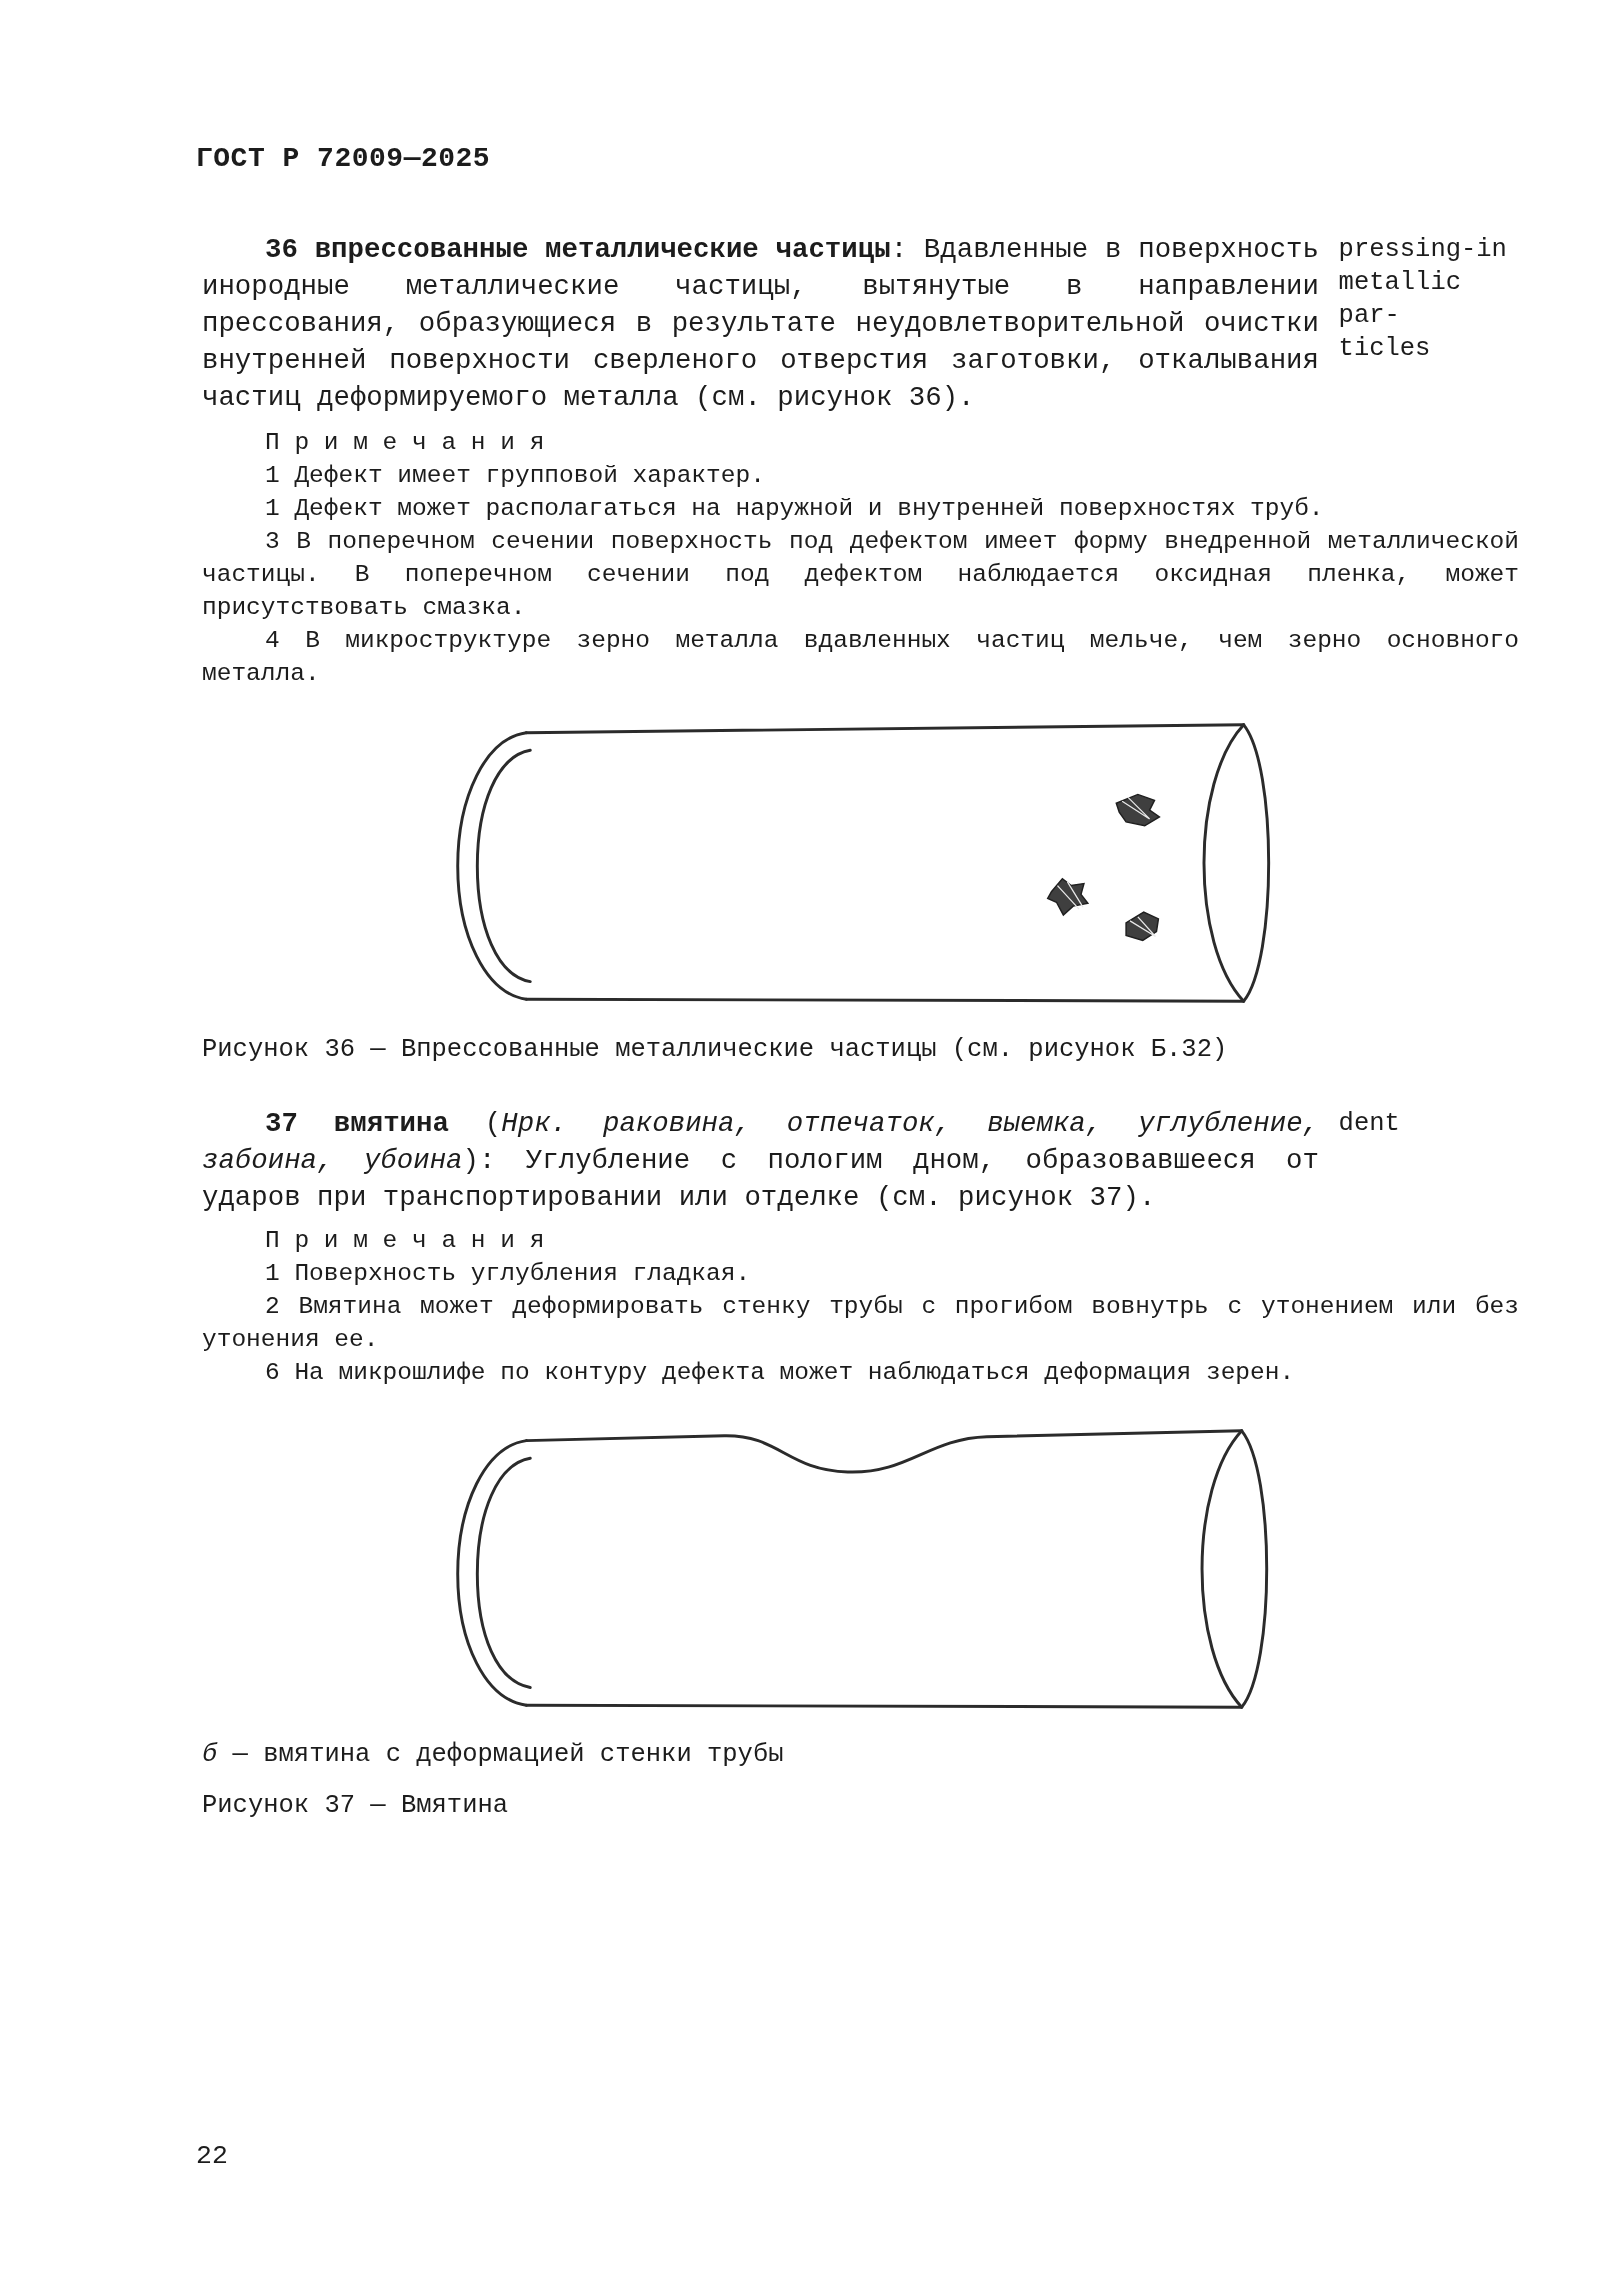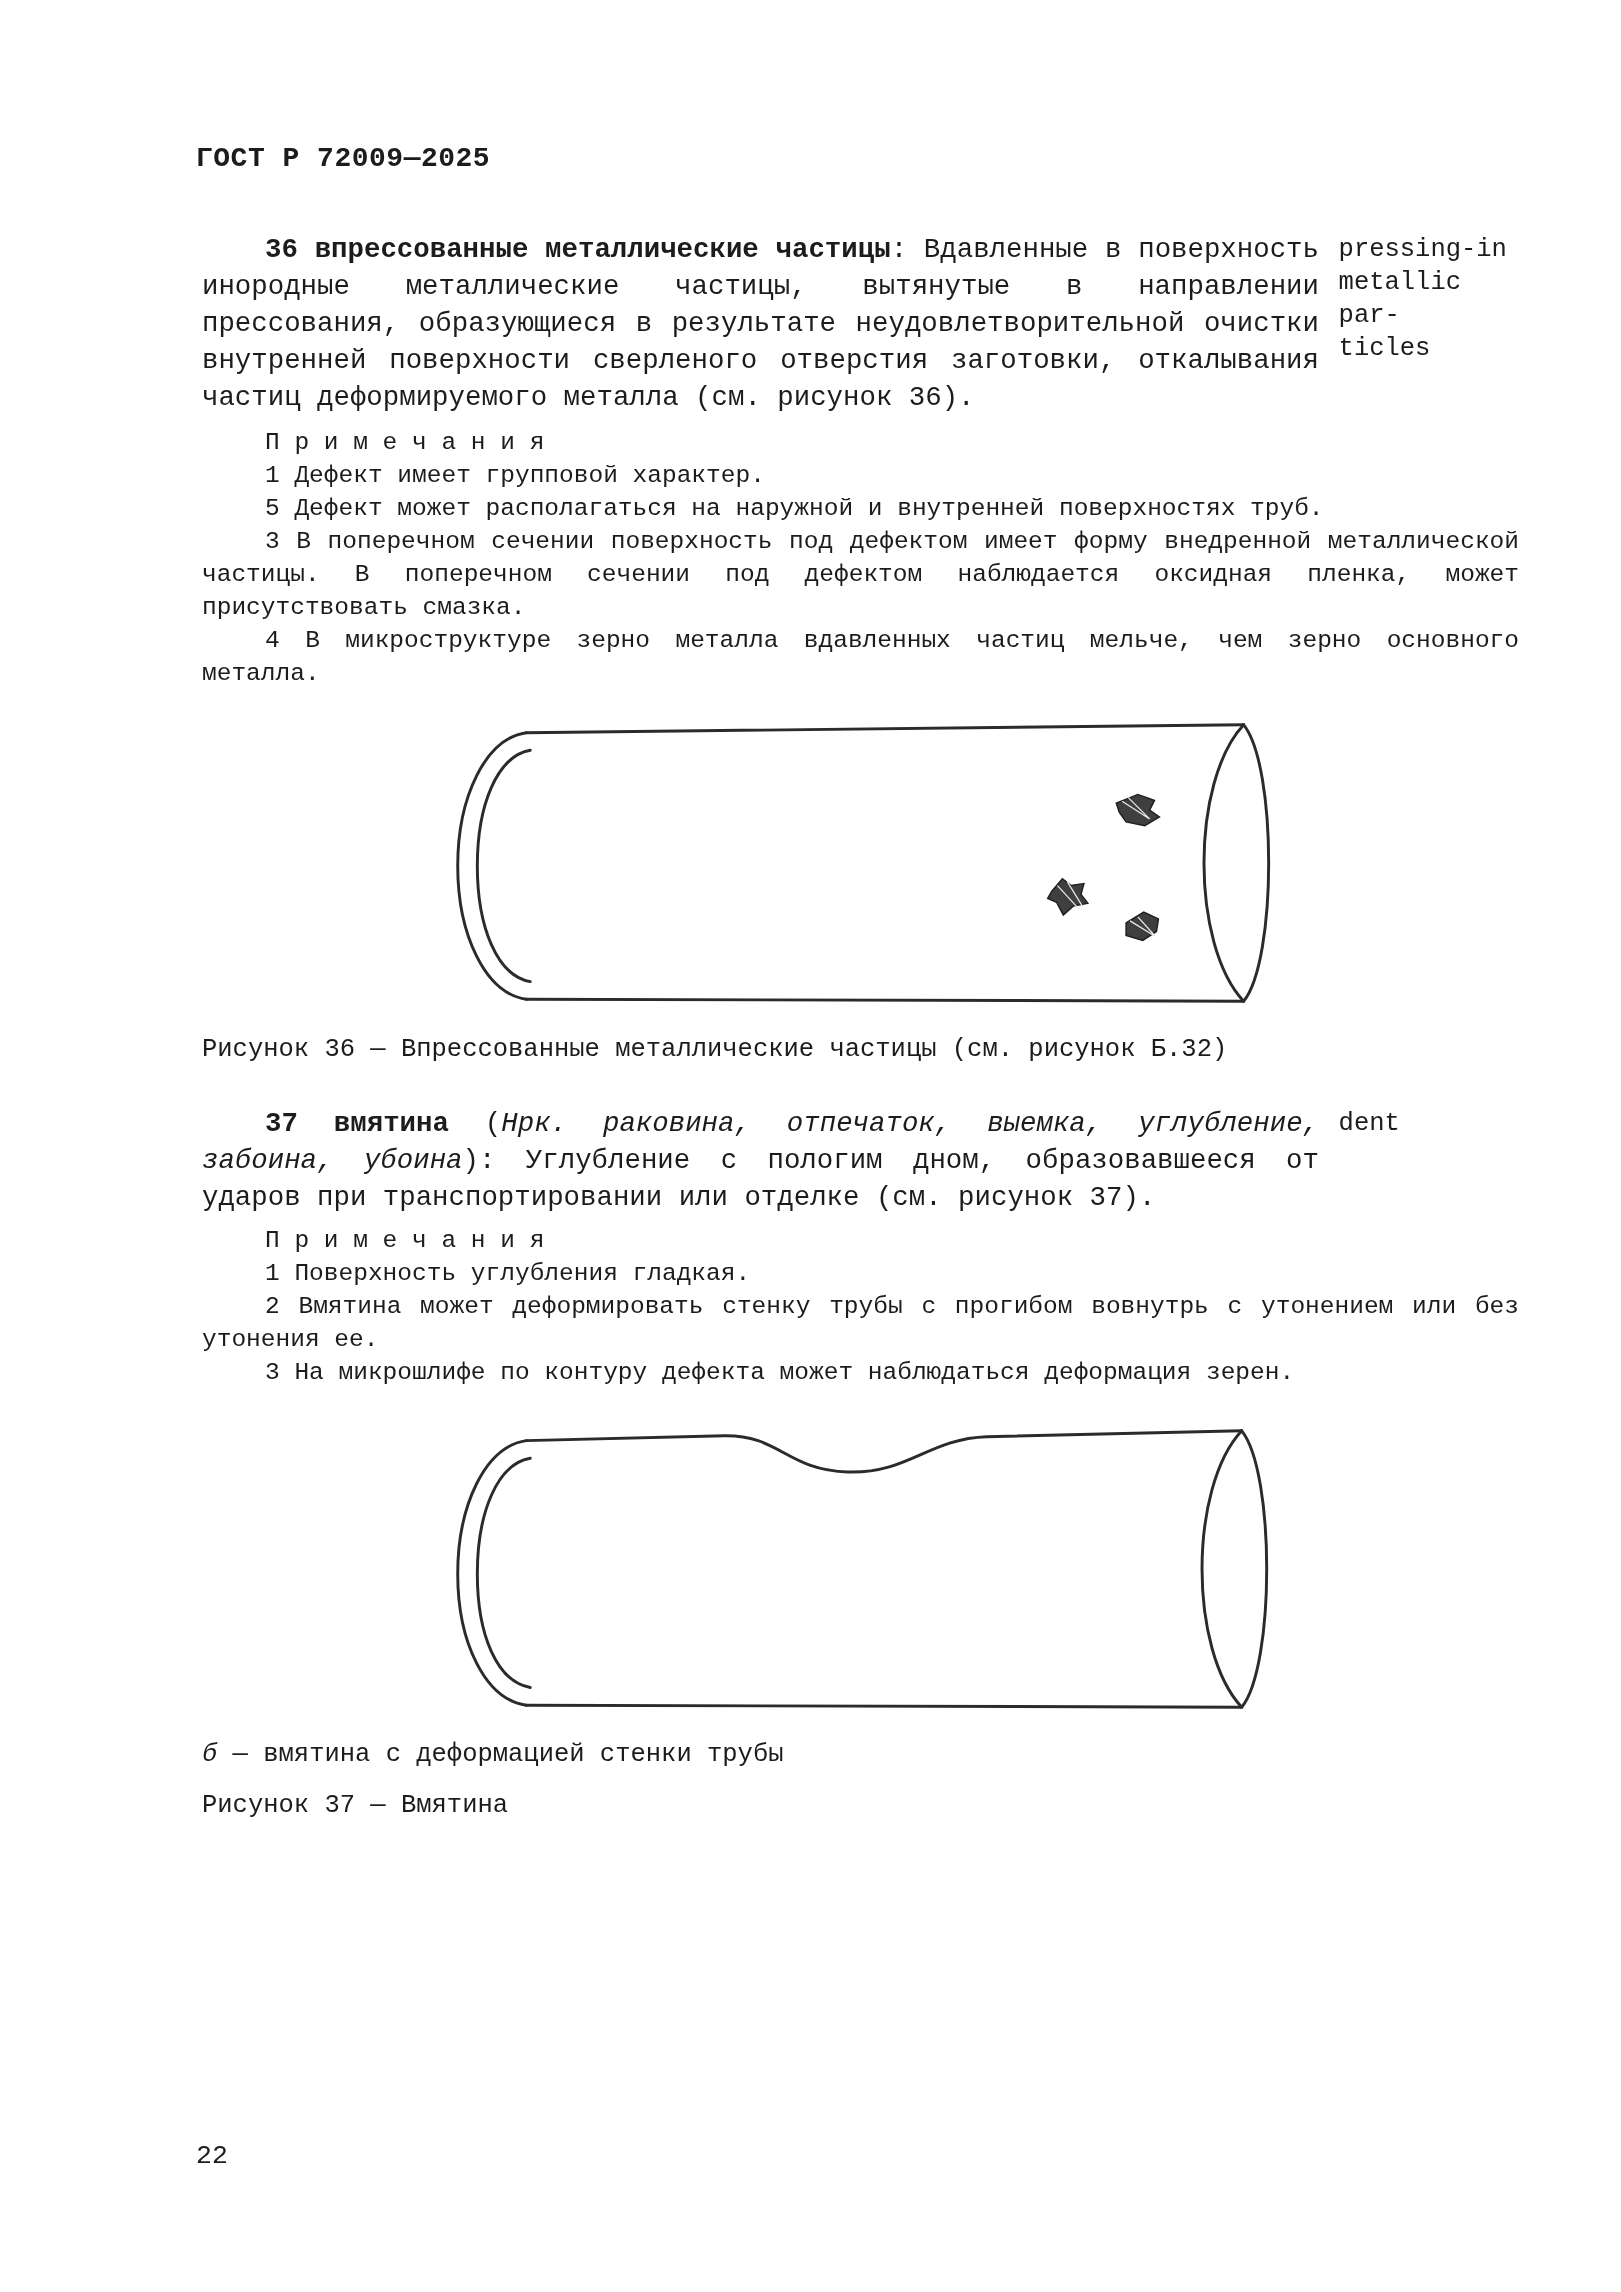--- a/index.html
+++ b/index.html
@@ -99,21 +99,21 @@
         <p class="par"><span class="bold">36 впрессованные металлические частицы</span><span>: Вдавленные в поверхность инородные металлические частицы, вытянутые в направлении прессования, образующиеся в результате неудовлетворительной очистки внутренней поверхности сверленого отверстия заготовки, откалывания частиц деформируемого металла (см. рисунок 36).</span></p>
       </div>
       <div class="side-col">pressing-in
 metallic par-
 ticles</div>
     </div>
 
     <div class="notes">
       <p class="notes-title">П р и м е ч а н и я</p>
       <p class="note">1 Дефект имеет групповой характер.</p>
-      <p class="note">5 Дефект может располагаться на наружной и внутренней поверхностях труб.</p>
+      <p class="note">1 Дефект может располагаться на наружной и внутренней поверхностях труб.</p>
       <p class="note">3 В поперечном сечении поверхность под дефектом имеет форму внедренной металлической частицы. В поперечном сечении под дефектом наблюдается оксидная пленка, может присутствовать смазка.</p>
       <p class="note">4 В микроструктуре зерно металла вдавленных частиц мельче, чем зерно основного металла.</p>
     </div>
 
     <div class="figure fig-36">
       <svg width="931" height="314" viewBox="0 0 950 320">
         <g fill="none" stroke="#2b2b2b" stroke-width="3" stroke-linecap="round">
           <path d="M 134 26 C 92 32 64 92 64 162 C 64 232 92 292 134 298"></path>
           <path d="M 138 44 C 104 50 84 100 84 162 C 84 224 104 274 138 280"></path>
           <path d="M 134 26 L 866 18"></path>
@@ -139,21 +139,21 @@
       <div class="main-col">
         <p class="par"><span class="bold">37 вмятина</span><span> (</span><span class="italic">Нрк. раковина, отпечаток, выемка, углубление, забоина, убоина</span><span>): Углубление с пологим дном, образовавшееся от ударов при транспортировании или отделке (см. рисунок 37).</span></p>
       </div>
       <div class="side-col">dent</div>
     </div>
 
     <div class="notes notes-37">
       <p class="notes-title">П р и м е ч а н и я</p>
       <p class="note">1 Поверхность углубления гладкая.</p>
       <p class="note">2 Вмятина может деформировать стенку трубы с прогибом вовнутрь с утонением или без утонения ее.</p>
-      <p class="note">3 На микрошлифе по контуру дефекта может наблюдаться деформация зерен.</p>
+      <p class="note">6 На микрошлифе по контуру дефекта может наблюдаться деформация зерен.</p>
     </div>
 
 
     <div class="figure fig-37b">
       <svg width="931" height="314" viewBox="0 0 950 320">
         <g fill="none" stroke="#2b2b2b" stroke-width="3" stroke-linecap="round">
           <path d="M 134 30 C 92 36 64 96 64 166 C 64 236 92 294 134 300"></path>
           <path d="M 138 48 C 104 54 84 104 84 166 C 84 228 104 276 138 282"></path>
           <path d="M 134 30 L 336 25 C 392 24 400 60 462 62 C 524 64 544 28 604 26 L 864 20"></path>
           <path d="M 134 300 L 864 302"></path>

